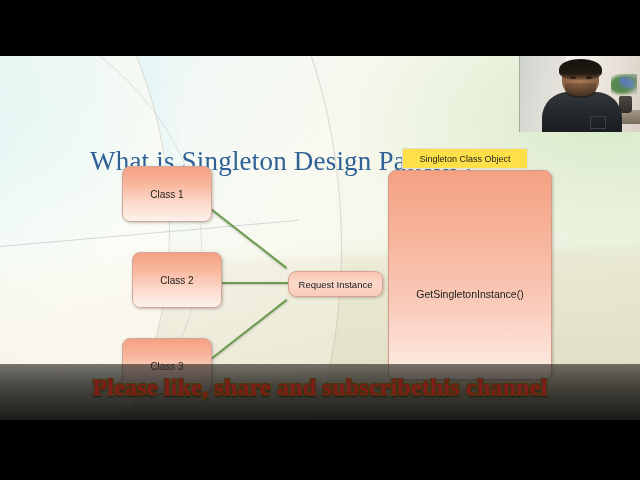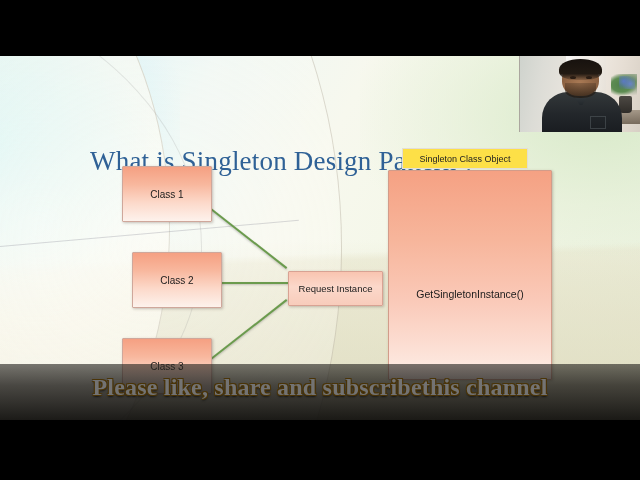--- a/index.html
+++ b/index.html
@@ -133,42 +133,42 @@
     letter-spacing: 0.2px;
     white-space: nowrap;
     z-index: 10;
   }
 
   
   .box {
     position: absolute;
     box-sizing: border-box;
     border: 1px solid #cfa79b;
-    border-radius: 1px;
+    border-radius: 8px;
     display: flex;
     align-items: center;
     justify-content: center;
     font-family: "Liberation Sans", sans-serif;
     color: #1b1b1b;
     box-shadow: 1px 1px 3px rgba(90,70,60,0.33);
     z-index: 20;
   }
 
   .class-box {
     width: 90px; height: 56px;
     font-size: 10px;
     background: linear-gradient(180deg, #f5a082 0%, #f8b79d 32%, #fcd9ca 66%, #fdf2ec 100%);
   }
   .class-box.c1 { left: 122px; top: 110px; }
   .class-box.c2 { left: 132px; top: 196px; }
   .class-box.c3 { left: 122px; top: 282px; }
 
   #request-box {
     left: 288px; top: 215px;
-    width: 95px; height: 35px;
+    width: 95px; height: 26px;
     font-size: 9.5px;
     background: linear-gradient(180deg, #f9c4b0 0%, #fbd8ca 45%, #f8ccbb 100%);
     border: 1px solid #d8a293;
   }
 
   #singleton-box {
     left: 388px; top: 114px;
     width: 164px; height: 210px;
     font-size: 10.5px;
     align-items: center;
@@ -228,21 +228,21 @@
     z-index: 40;
   }
   #subscribe-text {
     position: absolute;
     left: 0; top: 318px;
     width: 640px;
     text-align: center;
     font-family: "Liberation Serif", serif;
     font-weight: bold;
     font-size: 24px;
-    color: #737373;
+    color: #7f1d1d;
     letter-spacing: 0.2px;
     text-shadow:
       -1px -1px 0 #4a3408, 1px -1px 0 #4a3408,
       -1px  1px 0 #4a3408, 1px  1px 0 #4a3408,
        0px  2px 2px rgba(0,0,0,0.65);
     z-index: 50;
     white-space: nowrap;
   }
 
   

